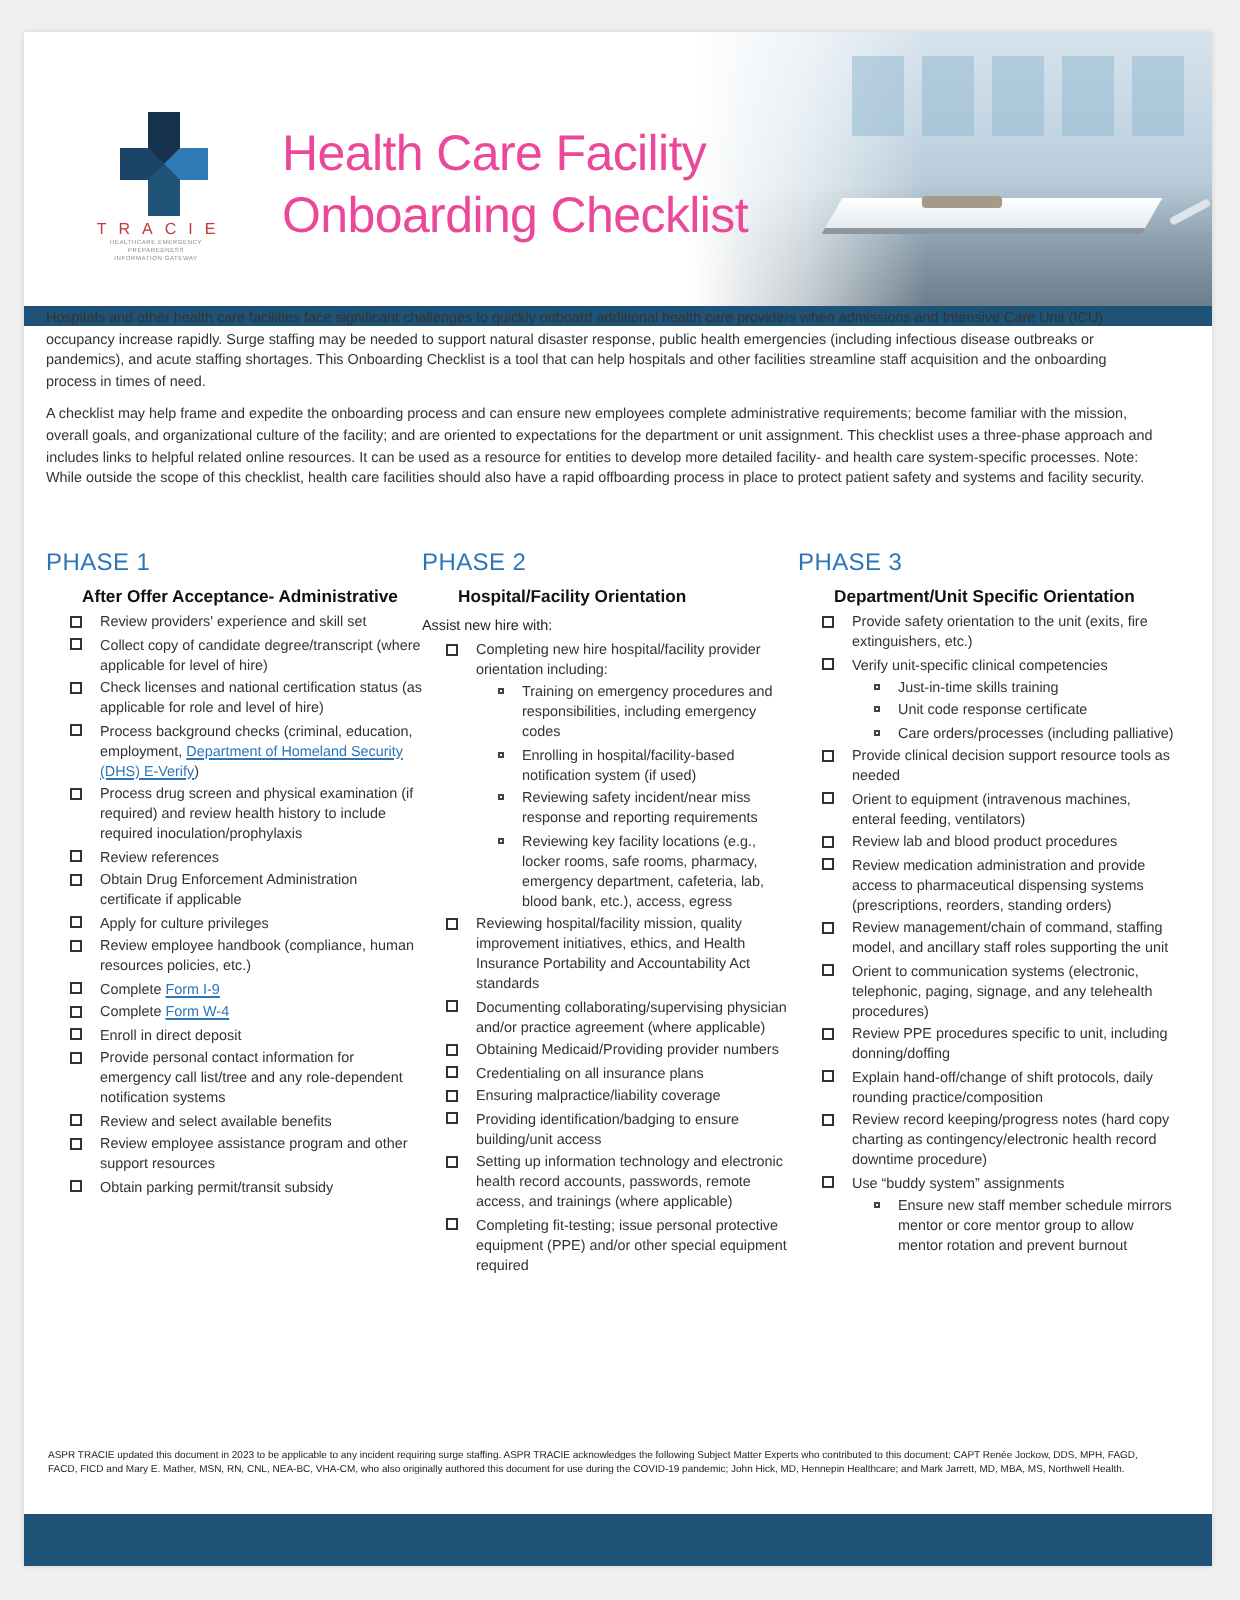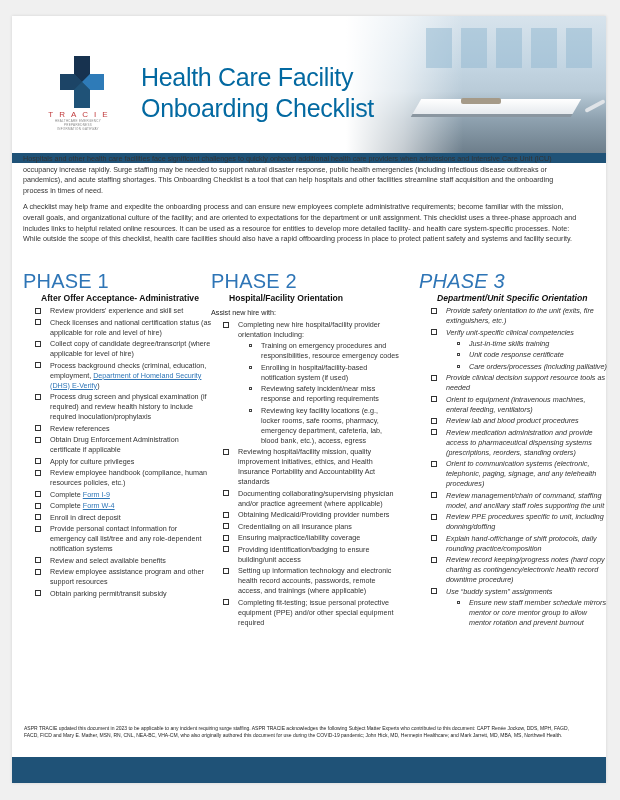--- a/index.html
+++ b/index.html
@@ -53,41 +53,41 @@
   .logo-name {
     text-align: center; color: #c0393b; font-size: 8px;
     letter-spacing: 6px; margin-top: 2px; padding-left: 6px;
   }
   .logo-tag {
     text-align: center; color: #888; font-size: 3px; line-height: 4px;
     letter-spacing: 0.3px;
   }
   .title {
     position: absolute; left: 129px; top: 46px;
-    color: #0369a1; font-size: 25px; line-height: 31px;
+    color: #ec4899; font-size: 25px; line-height: 31px;
     letter-spacing: -0.3px;
   }
   .band-top {
     position: absolute; left: 0; top: 137px; width: 594px; height: 10px;
     background: #1f5277;
   }
   .intro {
     position: absolute; left: 23px; top: 154px; width: 555px;
     font-size: 7.2px; line-height: 10.6px; color: #333;
   }
   .intro p { margin-bottom: 6px; }
   .columns {
     position: absolute; left: 23px; top: 272px; width: 565px; height: 440px;
   }
   .col { position: absolute; top: 0; }
   .col1 { left: 0; width: 188px; }
   .col2 { left: 188px; width: 188px; }
-  .col3 { left: 396px; width: 190px; font-style: italic; }
+  .col3 { left: 376px; width: 190px; }
   .phase {
-    color: #2e75b6; font-size: 20px; line-height: 18px; letter-spacing: 0.2px;
+    color: #2e75b6; font-size: 12px; line-height: 18px; letter-spacing: 0.2px;
   }
   .subhead {
     font-weight: bold; color: #111; font-size: 8.6px; line-height: 12px; margin-top: 2px; margin-left: 18px;
   }
   .assist { font-size: 7.2px; color: #222; margin-top: 4px; margin-bottom: 3px; }
   ul.check { list-style: none; margin-top: 2px; }
   ul.check > li {
     position: relative; padding-left: 15px;
     font-size: 7.2px; line-height: 10px; color: #333; margin-bottom: 1.5px; margin-left: 12px;
   }
@@ -158,22 +158,22 @@
   <p>Hospitals and other health care facilities face significant challenges to quickly onboard additional health care providers when admissions and Intensive Care Unit (ICU) occupancy increase rapidly. Surge staffing may be needed to support natural disaster response, public health emergencies (including infectious disease outbreaks or pandemics), and acute staffing shortages. This Onboarding Checklist is a tool that can help hospitals and other facilities streamline staff acquisition and the onboarding process in times of need.</p>
   <p>A checklist may help frame and expedite the onboarding process and can ensure new employees complete administrative requirements; become familiar with the mission, overall goals, and organizational culture of the facility; and are oriented to expectations for the department or unit assignment. This checklist uses a three-phase approach and includes links to helpful related online resources. It can be used as a resource for entities to develop more detailed facility- and health care system-specific processes. Note: While outside the scope of this checklist, health care facilities should also have a rapid offboarding process in place to protect patient safety and systems and facility security.</p>
 </div>
 
 <div class="columns">
   <div class="col col1">
       <div class="phase">PHASE 1</div>
       <div class="subhead">After Offer Acceptance- Administrative</div>
       <ul class="check">
         <li><span class="cb"></span><span>Review providers' experience and skill set</span></li>
+        <li><span class="cb"></span><span>Collect copy of candidate degree/transcript (where applicable for level of hire)</span></li>
         <li><span class="cb"></span><span>Check licenses and national certification status (as applicable for role and level of hire)</span></li>
-        <li><span class="cb"></span><span>Collect copy of candidate degree/transcript (where applicable for level of hire)</span></li>
         <li><span class="cb"></span><span>Process background checks (criminal, education, employment, </span><a class="link">Department of Homeland Security (DHS) E-Verify</a><span>)</span></li>
         <li><span class="cb"></span><span>Process drug screen and physical examination (if required) and review health history to include required inoculation/prophylaxis</span></li>
         <li><span class="cb"></span><span>Review references</span></li>
         <li><span class="cb"></span><span>Obtain Drug Enforcement Administration certificate if applicable</span></li>
         <li><span class="cb"></span><span>Apply for culture privileges</span></li>
         <li><span class="cb"></span><span>Review employee handbook (compliance, human resources policies, etc.)</span></li>
         <li><span class="cb"></span><span>Complete </span><a class="link">Form I-9</a></li>
         <li><span class="cb"></span><span>Complete </span><a class="link">Form W-4</a></li>
         <li><span class="cb"></span><span>Enroll in direct deposit</span></li>
         <li><span class="cb"></span><span>Provide personal contact information for emergency call list/tree and any role-dependent notification systems</span></li>
@@ -181,21 +181,21 @@
         <li><span class="cb"></span><span>Review employee assistance program and other support resources</span></li>
         <li><span class="cb"></span><span>Obtain parking permit/transit subsidy</span></li>
       </ul>
     </div>
   <div class="col col2">
       <div class="phase">PHASE 2</div>
       <div class="subhead">Hospital/Facility Orientation</div>
       <div class="assist">Assist new hire with:</div>
       <ul class="check">
         <li><span class="cb"></span><span>Completing new hire hospital/facility provider orientation including:</span><ul class="sub">
-            <li><span class="bullet"></span><span>Training on emergency procedures and responsibilities, resource emergency codes</span></li>
+            <li><span class="bullet"></span><span>Training on emergency procedures and responsibilities, including emergency codes</span></li>
             <li><span class="bullet"></span><span>Enrolling in hospital/facility-based notification system (if used)</span></li>
             <li><span class="bullet"></span><span>Reviewing safety incident/near miss response and reporting requirements</span></li>
             <li><span class="bullet"></span><span>Reviewing key facility locations (e.g., locker rooms, safe rooms, pharmacy, emergency department, cafeteria, lab, blood bank, etc.), access, egress</span></li>
           </ul></li>
         <li><span class="cb"></span><span>Reviewing hospital/facility mission, quality improvement initiatives, ethics, and Health Insurance Portability and Accountability Act standards</span></li>
         <li><span class="cb"></span><span>Documenting collaborating/supervising physician and/or practice agreement (where applicable)</span></li>
         <li><span class="cb"></span><span>Obtaining Medicaid/Providing provider numbers</span></li>
         <li><span class="cb"></span><span>Credentialing on all insurance plans</span></li>
         <li><span class="cb"></span><span>Ensuring malpractice/liability coverage</span></li>
         <li><span class="cb"></span><span>Providing identification/badging to ensure building/unit access</span></li>
@@ -210,22 +210,22 @@
         <li><span class="cb"></span><span>Provide safety orientation to the unit (exits, fire extinguishers, etc.)</span></li>
         <li><span class="cb"></span><span>Verify unit-specific clinical competencies</span><ul class="sub">
             <li><span class="bullet"></span><span>Just-in-time skills training</span></li>
             <li><span class="bullet"></span><span>Unit code response certificate</span></li>
             <li><span class="bullet"></span><span>Care orders/processes (including palliative)</span></li>
           </ul></li>
         <li><span class="cb"></span><span>Provide clinical decision support resource tools as needed</span></li>
         <li><span class="cb"></span><span>Orient to equipment (intravenous machines, enteral feeding, ventilators)</span></li>
         <li><span class="cb"></span><span>Review lab and blood product procedures</span></li>
         <li><span class="cb"></span><span>Review medication administration and provide access to pharmaceutical dispensing systems (prescriptions, reorders, standing orders)</span></li>
+        <li><span class="cb"></span><span>Review management/chain of command, staffing model, and ancillary staff roles supporting the unit</span></li>
         <li><span class="cb"></span><span>Orient to communication systems (electronic, telephonic, paging, signage, and any telehealth procedures)</span></li>
-        <li><span class="cb"></span><span>Review management/chain of command, staffing model, and ancillary staff roles supporting the unit</span></li>
         <li><span class="cb"></span><span>Review PPE procedures specific to unit, including donning/doffing</span></li>
         <li><span class="cb"></span><span>Explain hand-off/change of shift protocols, daily rounding practice/composition</span></li>
         <li><span class="cb"></span><span>Review record keeping/progress notes (hard copy charting as contingency/electronic health record downtime procedure)</span></li>
         <li><span class="cb"></span><span>Use “buddy system” assignments</span><ul class="sub">
             <li><span class="bullet"></span><span>Ensure new staff member schedule mirrors mentor or core mentor group to allow mentor rotation and prevent burnout</span></li>
           </ul></li>
       </ul>
     </div>
 </div>
 

